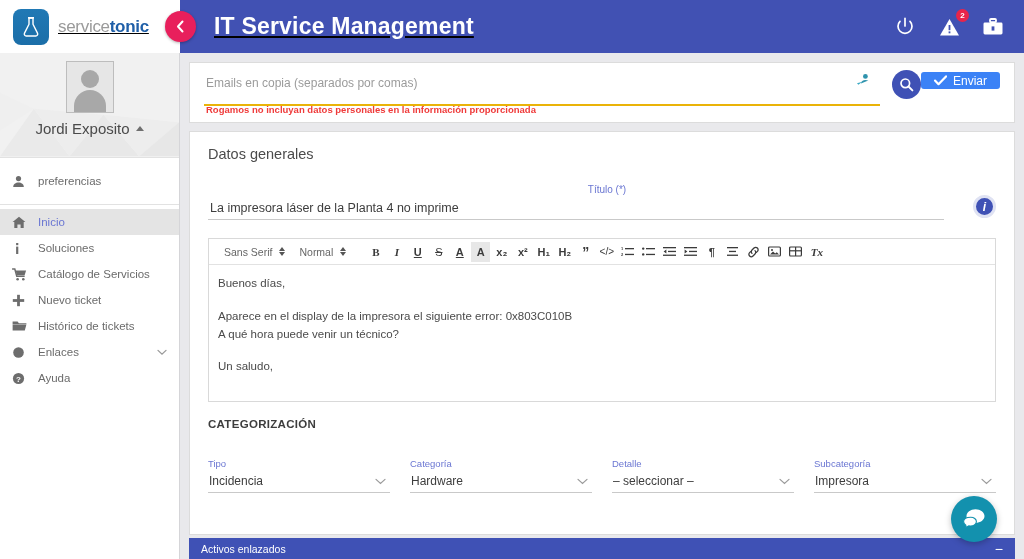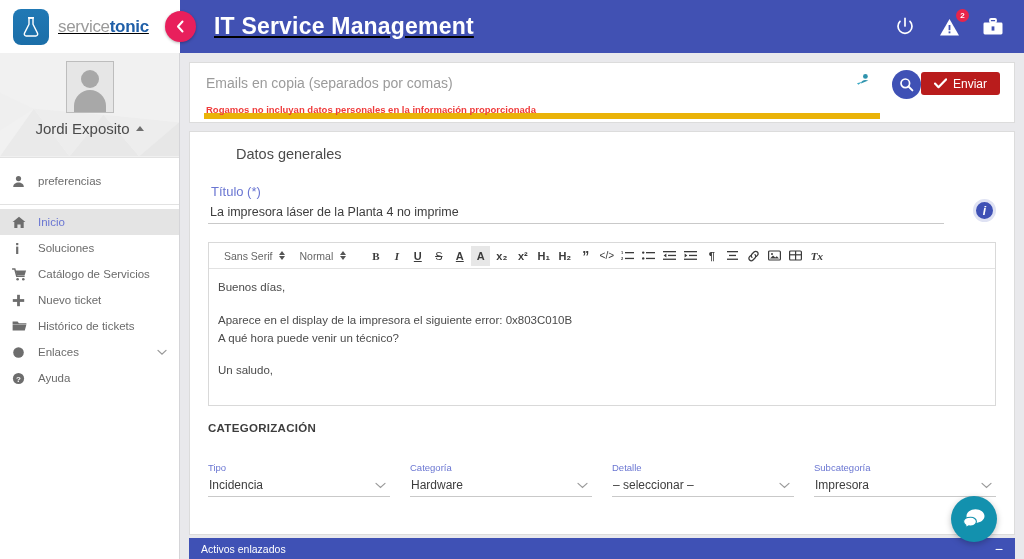--- a/index.html
+++ b/index.html
@@ -102,44 +102,44 @@
   .main { position: absolute; top: 53px; left: 180px; right: 0; bottom: 0; background: #e9e9ec;
           padding: 9px 9px 0 9px; overflow: hidden; }
   .card { background: #fff; border: 1px solid #dcdcdc; }
 
   .compose {
     height: 61px; padding: 10px 14px 0 14px; display: flex; align-items: flex-start; gap: 0;
     position: relative;
   }
   .cc-field { flex: 1; position: relative; padding-right: 12px; }
   .cc-input {
-    width: 100%; border: none; border-bottom: 6px solid #eab308; outline: none;
-    font-size: 14px; color: #444; font-family: inherit; padding: 2px 26px 22px 2px; background: transparent;
+    width: 100%; border: none; border-bottom: 2px solid #eab308; outline: none;
+    font-size: 12px; color: #444; font-family: inherit; padding: 2px 26px 14px 2px; background: transparent;
   }
   .cc-input::placeholder { color: #9b9b9b; }
   .cc-end-icon { position: absolute; right: 20px; top: 0px; color: #2f93ad; cursor: pointer; }
   .search-btn {
     width: 29px; height: 29px; border-radius: 50%; background: #3f51b5; border: none;
     display: flex; align-items: center; justify-content: center; cursor: pointer; flex: none;
     margin-top: -3px;
   }
   .send-btn {
-    margin-left: auto; background: #b91c1c; color: #fff; border: none; border-radius: 3px;
-    height: 23px; padding: 0 13px; font-size: 12px; font-family: inherit; cursor: pointer;
+    margin-left: auto; background: #3b82f6; color: #fff; border: none; border-radius: 3px;
+    height: 17px; padding: 0 13px; font-size: 12px; font-family: inherit; cursor: pointer;
     display: flex; align-items: center; gap: 6px; margin-top: -1px;
   }
   .warn-text { position: absolute; left: 16px; top: 41px; color: #ef3b3b; font-size: 9.5px; font-weight: 700; }
 
   .panel { margin-top: 8px; background: #fff; border: 1px solid #dcdcdc;
            height: 404px; padding: 14px 18px 0 18px; position: relative; }
 
-  .sec-title { font-size: 14.5px; color: #4b4b4b; font-weight: 400; margin-left: 28px; }
+  .sec-title { font-size: 14.5px; color: #4b4b4b; font-weight: 400; }
 
   .field { margin-top: 22px; position: relative; }
-  .field-label { font-size: 13px; color: #6a76d2; margin-left: 3px; }
+  .field-label { font-size: 10px; color: #6a76d2; margin-left: 10px; text-align: center; }
   .field-val {
     margin-top: 4px; font-size: 12.5px; color: #3d3d3d;
     border-bottom: 1px solid #c9c9c9; padding: 2px 0 4px 2px; width: 100%;
     background: transparent; border-top: none; border-left: none; border-right: none;
     outline: none; font-family: inherit;
   }
   .title-row { display: flex; align-items: flex-start; gap: 15px; }
   .title-row .field-val { flex: 1; }
   .info-btn {
     width: 23px; height: 23px; border-radius: 50%; background: #3f51b5; flex: none;

